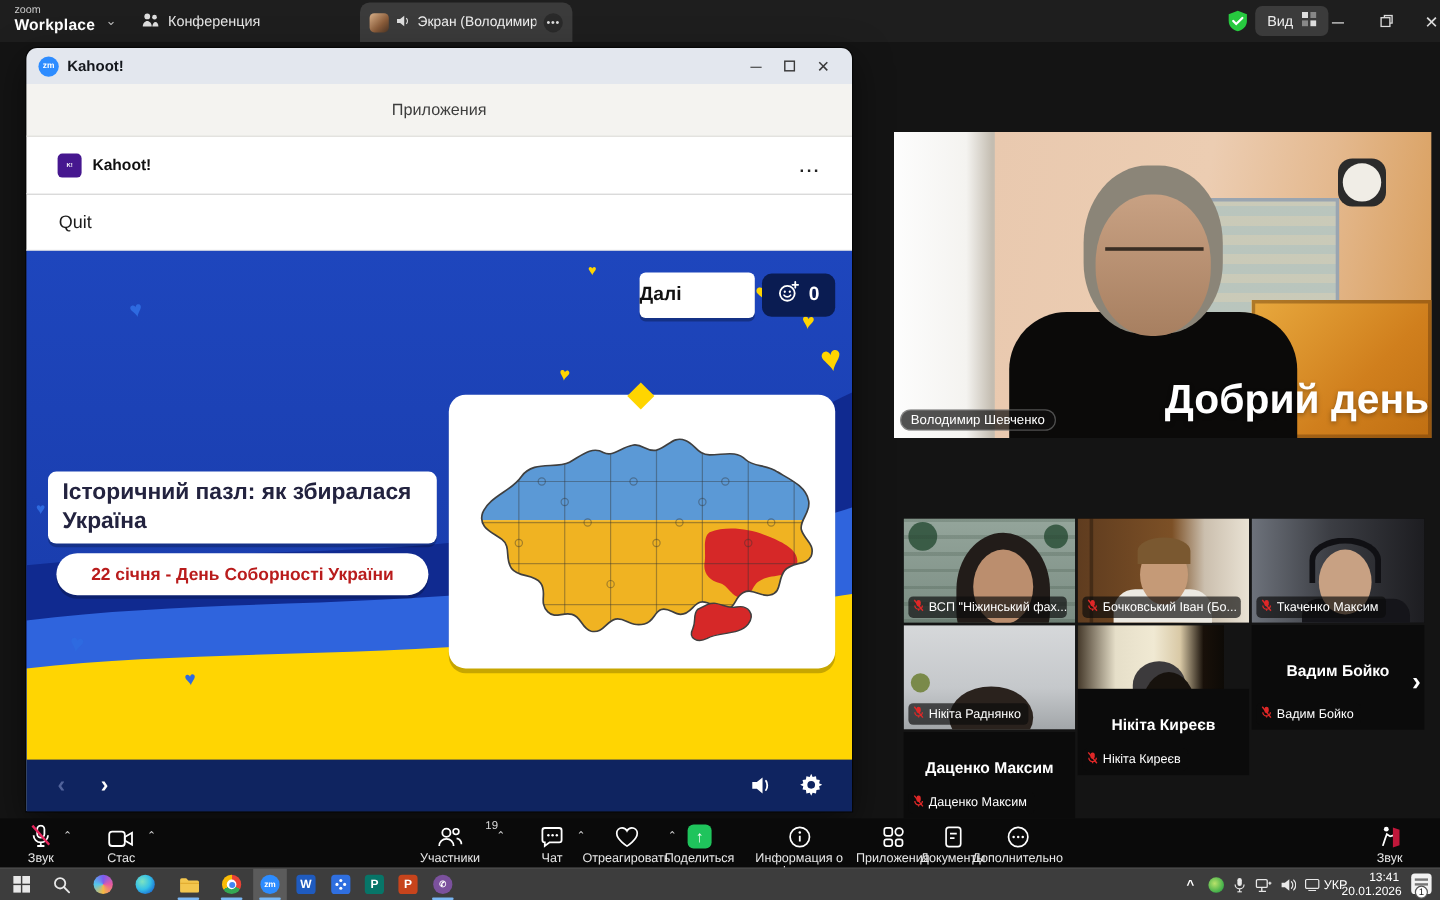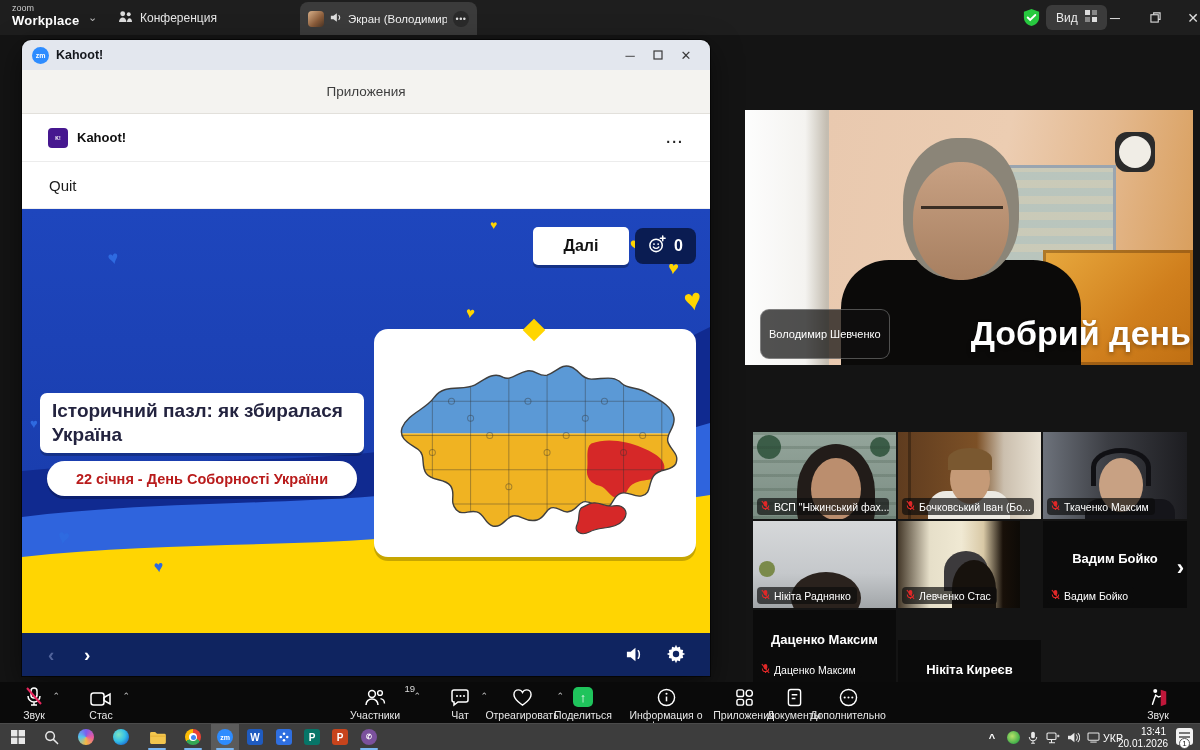--- a/index.html
+++ b/index.html
@@ -36,21 +36,21 @@
   .klogo{width:20px;height:20px;border-radius:4px;background:#46178f;color:#fff;font-size:5px;display:flex;align-items:center;justify-content:center;font-weight:700;}
   .kapp-name{font-size:13px;font-weight:600;color:#101010;}
   .kapp-more{margin-left:auto;color:#222;font-weight:700;letter-spacing:2px;font-size:14px;}
   .kquit{height:47px;background:#fff;border-bottom:1px solid #eee;display:flex;align-items:center;padding:0 27px;font-size:15px;color:#1b1b1b;}
 
   
   .kgame{position:relative;height:467px;background:linear-gradient(180deg,#1e46bd,#1738a4);overflow:hidden;}
   .waves{position:absolute;left:0;top:0;}
   .heart{position:absolute;line-height:1;pointer-events:none;}
   .next{position:absolute;left:511px;top:18px;width:96px;height:38px;background:#fff;border-radius:5px;
-        display:flex;align-items:center;justify-content:center;font-size:16px;font-weight:700;color:#121212;
+        display:flex;align-items:center;font-size:16px;font-weight:700;color:#121212;
         box-shadow:0 3px 0 rgba(0,0,0,.28);}
   .reactpill{position:absolute;left:613px;top:19px;width:61px;height:36px;background:#0a1c52;border-radius:8px;
         display:flex;align-items:center;justify-content:center;gap:7px;color:#fff;font-weight:700;font-size:16px;}
   .gtitle{position:absolute;left:18px;top:184px;width:324px;height:60px;background:#fff;border-radius:7px;
         display:flex;align-items:center;justify-content:center;text-align:left;font-size:19px;line-height:1.25;
         font-weight:800;color:#23233f;padding:0 12px;box-shadow:0 3px 0 rgba(0,0,0,.22);}
   .gsub{position:absolute;left:25px;top:252px;width:310px;height:35px;background:#fff;border-radius:18px;
         display:flex;align-items:center;justify-content:center;font-size:14.5px;font-weight:700;color:#b91c1c;
         box-shadow:0 3px 0 rgba(0,0,0,.22);}
   .mapcard{position:absolute;left:352px;top:120px;width:322px;height:228px;background:#fff;border-radius:14px;
@@ -70,21 +70,21 @@
   .bv-map{position:absolute;left:248px;top:58px;width:120px;height:140px;background:#cfd8d4;box-shadow:0 0 0 3px #9aa5b0;
           background-image:repeating-linear-gradient(0deg,rgba(120,140,120,.25) 0 8px,rgba(190,170,120,.3) 8px 16px);}
   .bv-board{position:absolute;right:0;top:140px;width:150px;height:115px;background:linear-gradient(135deg,#e8a93e,#d07f1d 60%,#c06f12);box-shadow:inset 0 0 0 3px rgba(90,50,10,.4);}
   .bv-clock{position:absolute;right:38px;top:22px;width:40px;height:40px;border-radius:12px;background:#2b2b2b;}
   .bv-clock::after{content:"";position:absolute;inset:4px;border-radius:50%;background:#f0ede6;}
   .bv-body{position:absolute;left:96px;top:150px;width:240px;height:120px;border-radius:48px 48px 0 0;background:#0b0a09;}
   .bv-head{position:absolute;left:158px;top:28px;width:116px;height:140px;border-radius:46% 46% 42% 42%;background:#8b8578;}
   .bv-face{position:absolute;left:168px;top:52px;width:96px;height:118px;border-radius:48%;background:linear-gradient(#c8a183,#a77f60);}
   .bv-glasses{position:absolute;left:176px;top:96px;width:82px;height:16px;border-top:3px solid #3a2e24;}
   .bv-caption{position:absolute;right:2px;bottom:12px;font-size:34px;font-weight:700;color:#fff;white-space:nowrap;text-shadow:0 2px 4px rgba(0,0,0,.35);}
-  .namepill{position:absolute;left:15px;bottom:6px;background:rgba(15,15,15,.72);border:1px solid rgba(255,255,255,.28);border-radius:9px;color:#fff;font-size:11px;padding:18px 8px;white-space:nowrap;}
+  .namepill{position:absolute;left:5px;bottom:6px;background:rgba(15,15,15,.72);border:1px solid rgba(255,255,255,.28);border-radius:9px;color:#fff;font-size:11px;padding:2px 8px;white-space:nowrap;}
 
   .vt{position:absolute;overflow:hidden;background:#0d0d0d;}
   .vlabel{position:absolute;left:4px;bottom:4px;display:flex;align-items:center;gap:4px;background:rgba(12,12,12,.68);
           border-radius:4px;padding:2px 6px 2px 4px;color:#fff;font-size:10.5px;white-space:nowrap;max-width:92%;overflow:hidden;}
   .centername{position:absolute;left:0;right:0;text-align:center;font-weight:700;color:#fff;font-size:13px;}
   .gal-chev{position:absolute;right:3px;top:34px;color:#fff;font-size:22px;font-weight:700;}
 
   
   .abs{position:absolute;}
 
@@ -393,21 +393,21 @@
     <div class="centername" style="top:22px;">Даценко Максим</div>
     <div class="vlabel">
       <span><svg width="9" height="11" viewBox="0 0 10 12">
             <rect x="3" y="1" width="4" height="6" rx="2" fill="#e02828"></rect>
             <path d="M1.5 6a3.5 3.5 0 0 0 7 0M5 9.5V11" stroke="#e02828" stroke-width="1.2" fill="none"></path>
             <path d="M1 1l8 10" stroke="#e02828" stroke-width="1.3"></path>
           </svg></span>
       <span>Даценко Максим</span>
     </div>
   </div>
-  <div class="vt" style="left:898px;top:640px;width:143px;height:72px;background:#0b0b0b;">
+  <div class="vt" style="left:898px;top:574px;width:143px;height:72px;background:#0b0b0b;">
     <div class="centername" style="top:22px;">Нікіта Киреєв</div>
     <div class="vlabel">
       <span><svg width="9" height="11" viewBox="0 0 10 12">
             <rect x="3" y="1" width="4" height="6" rx="2" fill="#e02828"></rect>
             <path d="M1.5 6a3.5 3.5 0 0 0 7 0M5 9.5V11" stroke="#e02828" stroke-width="1.2" fill="none"></path>
             <path d="M1 1l8 10" stroke="#e02828" stroke-width="1.3"></path>
           </svg></span>
       <span>Нікіта Киреєв</span>
     </div>
   </div>

